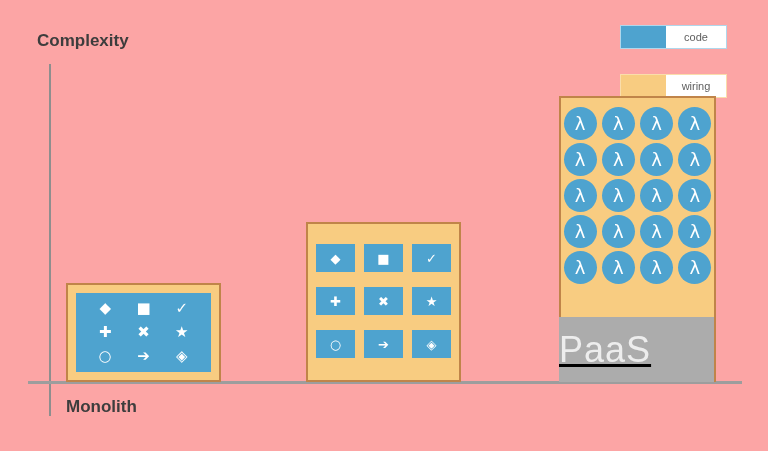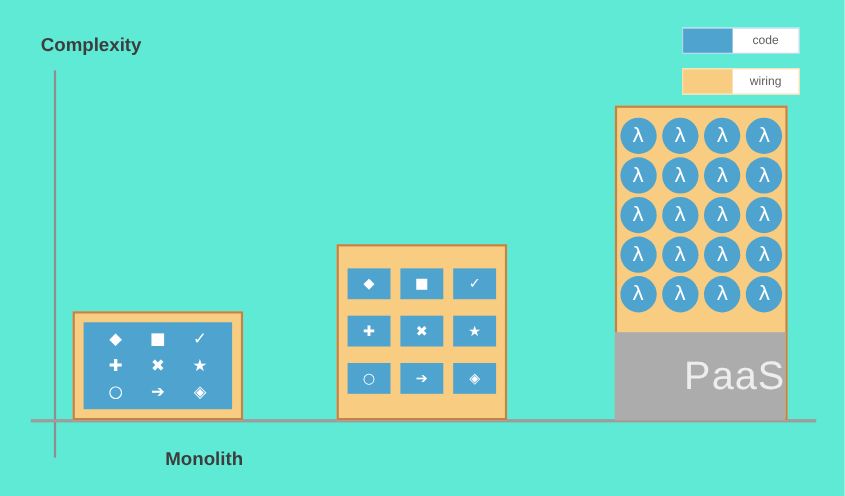--- a/index.html
+++ b/index.html
@@ -1,21 +1,21 @@
 <!DOCTYPE html>
 <html style="--blue: #4EA3CF; --orange: #F8CC81; --orange-border: #C08449; --paas-gray: #ACACAC; --paas-text: #EDEDED; --axis-gray: #8E8E8E; --baseline-gray: #9D9D9D; --text-dark: #3D3D3D; --legend-text: #5F5F5F;"><head>
 <meta charset="utf-8">
 <style>
   * { margin: 0; padding: 0; box-sizing: border-box; }
   html, body { background: #ffffff; }
   .canvas {
     position: relative;
     width: 768px;
     height: 451px;
-    background: #5eead4;
+    background: #fca5a5;
     font-family: "Liberation Sans", sans-serif;
     overflow: hidden;
   }
   
   .y-title {
     position: absolute;
     left: 37px; top: 31px;
     font-size: 17px;
     font-weight: 600;
     color: var(--text-dark);
@@ -32,21 +32,21 @@
     width: 714px; height: 3px;
     background: var(--baseline-gray);
   }
   
   .legend {
     position: absolute;
     left: 620px; top: 25px;
     width: 107px;
     display: flex;
     flex-direction: column;
-    gap: 13px;
+    gap: 25px;
   }
   .legend-item {
     height: 24px;
     display: flex;
     border: 1px solid #ccc;
     background: #ffffff;
   }
   .legend-swatch { width: 45px; height: 100%; }
   .legend-label {
     flex: 1;
@@ -122,36 +122,37 @@
     align-items: center;
     justify-content: center;
     color: #ffffff;
     font-size: 18px;
     font-family: "DejaVu Sans", sans-serif;
     line-height: 1;
   }
   .paas {
     position: absolute;
     left: -2px; right: 0; bottom: -2px;
-    height: 80px;
+    height: 65px;
     background: var(--paas-gray);
     display: flex;
     align-items: center;
-    justify-content: flex-end;
+    justify-content: flex-start;
+    text-decoration: underline;
   }
   .paas span {
     color: var(--paas-text);
     font-size: 36px;
     letter-spacing: 1px;
   }
   
   .x-label {
     position: absolute;
-    top: 408px;
-    text-align: right;
+    top: 397px;
+    text-align: left;
     font-size: 17px;
     font-weight: 600;
     color: var(--text-dark);
   }
   .x-label-monolith { left: 66px; width: 155px; }
   .x-label-micro { left: 306px; width: 155px; }
   .x-label-serverless { left: 559px; width: 157px; }
 </style>
 </head>
 <body>

